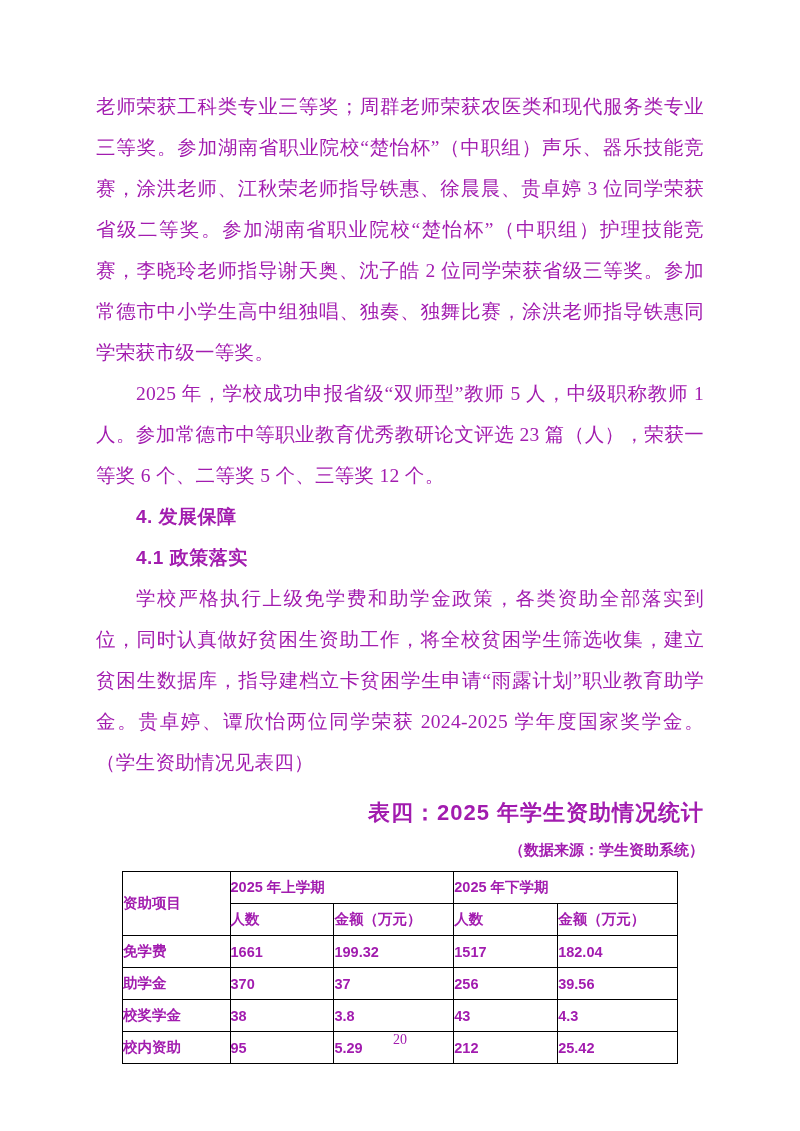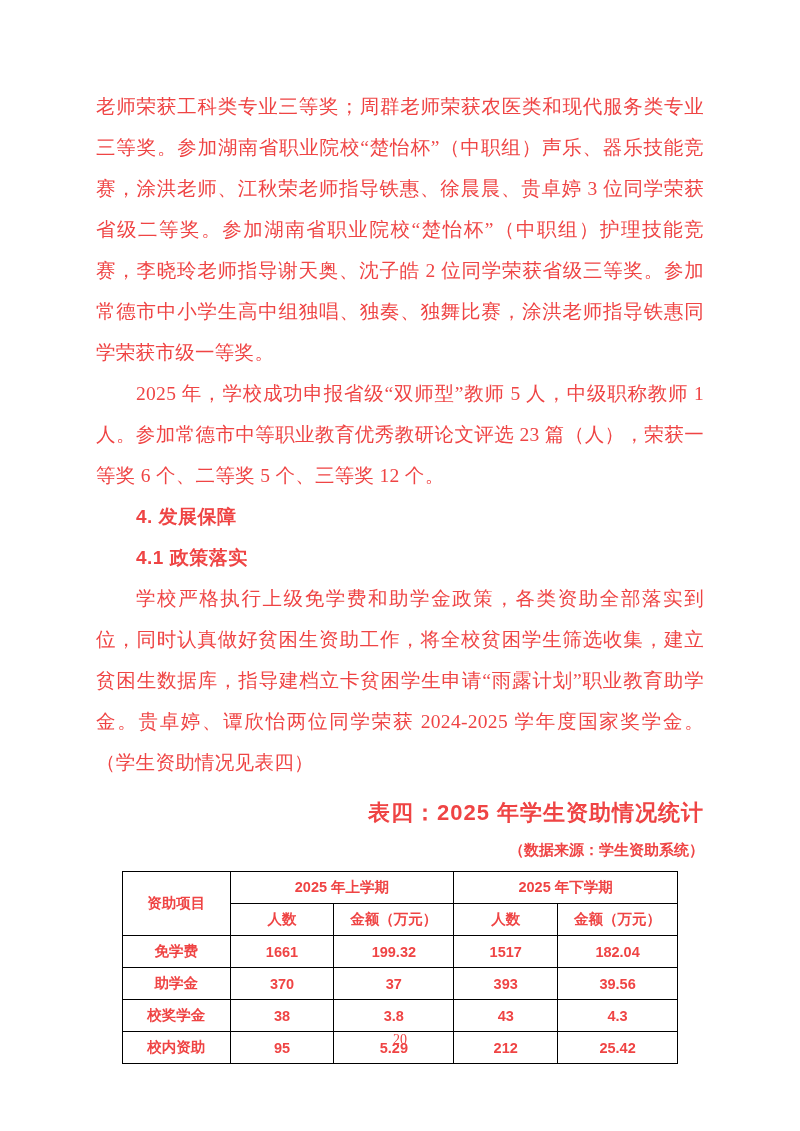--- a/index.html
+++ b/index.html
@@ -8,21 +8,21 @@
     background: #f0f0f0;
   }
   .page {
     width: 800px;
     height: 1131px;
     background: #ffffff;
     position: relative;
     margin: 0 auto;
     box-sizing: border-box;
     font-family: "Liberation Serif", serif;
-    color: #ef4444;
+    color: #a21caf;
     overflow: hidden;
   }
   .content {
     position: absolute;
     left: 96px;
     top: 86px;
     width: 608px;
   }
   p.body-par {
     margin: 0;
@@ -66,21 +66,20 @@
   table.data {
     border-collapse: collapse;
     width: 556px;
     margin: 6px auto 0 auto;
     font-family: "Liberation Sans", sans-serif;
     font-weight: bold;
     font-size: 14.5px;
   }
   table.data td, table.data th {
     border: 1.3px solid #000;
-    text-align: center;
     padding: 0;
     height: 31px;
     font-weight: bold;
   }
   table.data td.item-col { width: 108px; }
   table.data td.num-col { width: 104px; }
   table.data td.amt-col { width: 120px; }
   .page-number {
     position: absolute;
     left: 0;
@@ -129,21 +128,21 @@
           <td class="item-col">免学费</td>
           <td class="num-col">1661</td>
           <td class="amt-col">199.32</td>
           <td class="num-col">1517</td>
           <td class="amt-col">182.04</td>
         </tr>
         <tr>
           <td class="item-col">助学金</td>
           <td class="num-col">370</td>
           <td class="amt-col">37</td>
-          <td class="num-col">393</td>
+          <td class="num-col">256</td>
           <td class="amt-col">39.56</td>
         </tr>
         <tr>
           <td class="item-col">校奖学金</td>
           <td class="num-col">38</td>
           <td class="amt-col">3.8</td>
           <td class="num-col">43</td>
           <td class="amt-col">4.3</td>
         </tr>
         <tr>

